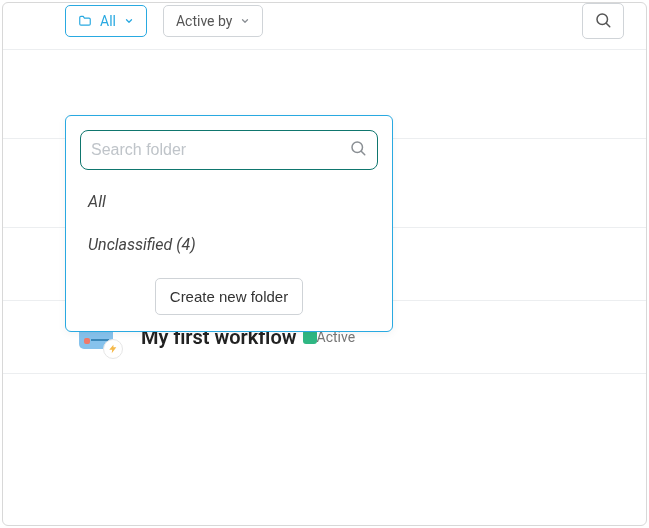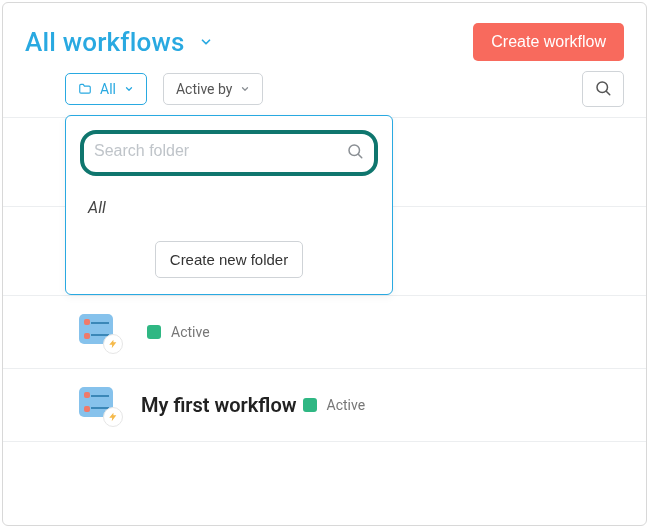--- a/index.html
+++ b/index.html
@@ -121,40 +121,40 @@
   .card .line2 { bottom:8px; }
   .badge-bolt {
     position:absolute; right:-4px; bottom:-4px;
     width:20px; height:20px; border-radius:50%;
     background:#fff; border:1px solid #e6e6e6;
     display:flex; align-items:center; justify-content:center;
   }
   .badge-bolt svg { width:10px; height:10px; }
   .row-main { display:flex; flex-direction:row; gap:6px; }
   .row-title { font-size:20px; font-weight:600; color:#222; }
-  .row-status { display:flex; align-items:center; gap:10px; font-size:14px; color:#777; }
+  .row-status { display:flex; align-items:center; font-size:14px; color:#777; }
   .status-dot { width:14px; height:14px; border-radius:3px; background:#2fb783; }
 
   
   .popover {
     position: absolute;
     left: 62px;
     top: 112px;
     width: 328px;
     background:#fff;
     border:1px solid #29a9e1;
     border-radius:6px;
     box-shadow: 0 2px 8px rgba(0,0,0,.05);
     padding: 14px 14px 16px 14px;
     z-index: 20;
   }
   .search-wrap {
-    display:flex; align-items:flex-start;
-    border:4px solid #0f766e;
-    border-radius:16px;
+    display:flex; align-items:center;
+    border:1px solid #0f766e;
+    border-radius:8px;
     padding: 8px 10px;
     gap:8px;
   }
   .search-wrap input {
     flex:1; border:none; outline:none; font-size:16px; color:#333;
   }
   .search-wrap input::placeholder { color:#bfc4c9; }
   .search-wrap svg { width:18px; height:18px; color:#888; }
   .folder-list { padding: 10px 4px 6px 4px; }
   .folder-item {
@@ -178,31 +178,20 @@
   
   .ghost-divider {
     height:1px; background:#eceef0;
   }
 </style>
 </head>
 <body>
 
 <div class="frame">
 
-  <div class="header">
-    <div class="title-group">
-      <span class="title-text">All workflows</span>
-      <span class="title-chevron">
-        <svg viewBox="0 0 24 24" fill="none" stroke="#29a9e1" stroke-width="3" stroke-linecap="round" stroke-linejoin="round">
-            <polyline points="6 9 12 15 18 9"></polyline>
-          </svg>
-      </span>
-    </div>
-    <button class="create-btn">Create workflow</button>
-  </div>
 
   <div class="toolbar">
     <div class="pill active">
       <span>
         <svg viewBox="0 0 24 24" fill="none" stroke="#29a9e1" stroke-width="2" stroke-linecap="round" stroke-linejoin="round">
             <path d="M3 6a2 2 0 0 1 2-2h4l2 3h8a2 2 0 0 1 2 2v8a2 2 0 0 1-2 2H5a2 2 0 0 1-2-2V6z"></path>
           </svg>
       </span>
       <span>All</span>
       <span class="chev">
@@ -288,19 +277,20 @@
       <input type="text" placeholder="Search folder" style="">
       <span>
         <svg viewBox="0 0 24 24" fill="none" stroke="#8a8f94" stroke-width="2" stroke-linecap="round" stroke-linejoin="round">
             <circle cx="11" cy="11" r="7"></circle>
             <line x1="21" y1="21" x2="16.65" y2="16.65"></line>
           </svg>
       </span>
     </div>
     <div class="folder-list">
       <div class="folder-item italic">All</div>
+      <div class="folder-item italic">Unclassified (4)</div>
     </div>
     <div class="create-folder-wrap">
       <button class="create-folder-btn">Create new folder</button>
     </div>
   </div>
 
 </div>
 
 </body></html>

